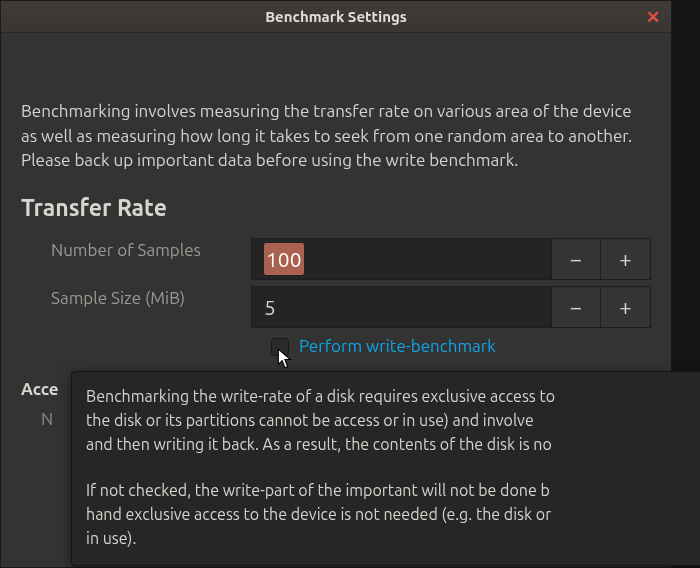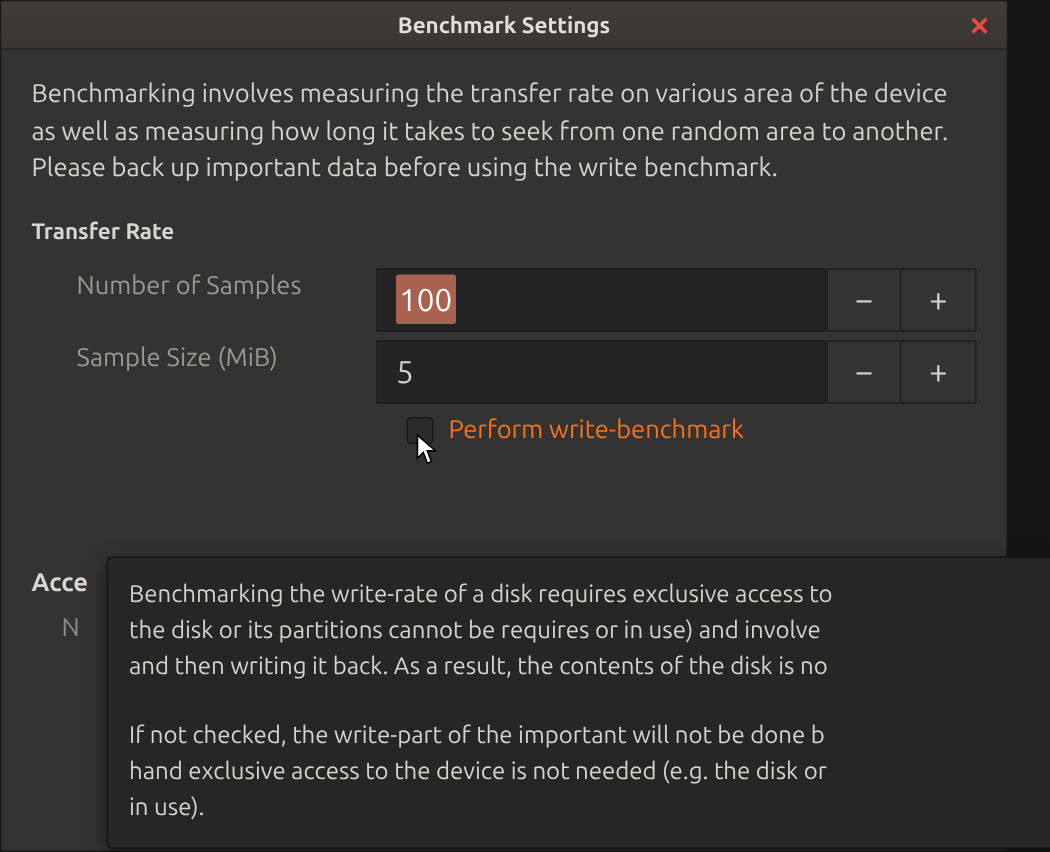--- a/index.html
+++ b/index.html
@@ -44,25 +44,25 @@
     border-radius: 3px;
   }
   
   .body {
     padding: 18px 20px 18px 20px;
     font-size: 17px;
     line-height: 1.45;
     color: #d6d3cd;
   }
   
-  .intro { margin-bottom: 18px; }
+  .intro { margin-bottom: 18px; margin-top: 48px; }
   
   .section-header {
     font-weight: 700;
-    font-size: 15px;
+    font-size: 23px;
     color: #d9d6d0;
     margin-bottom: 14px;
   }
   
   .row {
     display: flex;
     align-items: flex-start;
     margin-bottom: 6px;
   }
   .row .label {
@@ -117,21 +117,21 @@
     gap: 10px;
     position: relative;
   }
   .checkbox {
     width: 18px;
     height: 18px;
     background: #2a2a2a;
     border: 1px solid #1a1a1a;
     border-radius: 3px;
   }
-  .checklabel { font-size: 17px; color: #f97316; }
+  .checklabel { font-size: 17px; color: #0ea5e9; }
   .cursor {
     position: absolute;
     left: 6px;
     top: 14px;
     pointer-events: none;
   }
   .cursor svg { width: 18px; height: 22px; }
   
   .trunc {
     position: absolute;
@@ -224,20 +224,20 @@
         </svg>
       </div>
     </div>
   </div>
 
   <div class="trunc">Acce</div>
   <div class="hidden-n">N</div>
 
   <div class="tooltip">
     <div>Benchmarking the write-rate of a disk requires exclusive access to</div>
-    <div>the disk or its partitions cannot be requires or in use) and involve</div>
+    <div>the disk or its partitions cannot be access or in use) and involve</div>
     <div>and then writing it back. As a result, the contents of the disk is no</div>
     <div class="p2">If not checked, the write-part of the important will not be done b</div>
     <div>hand exclusive access to the device is not needed (e.g. the disk or</div>
     <div>in use).</div>
   </div>
 
 </div>
 
 </body></html>

